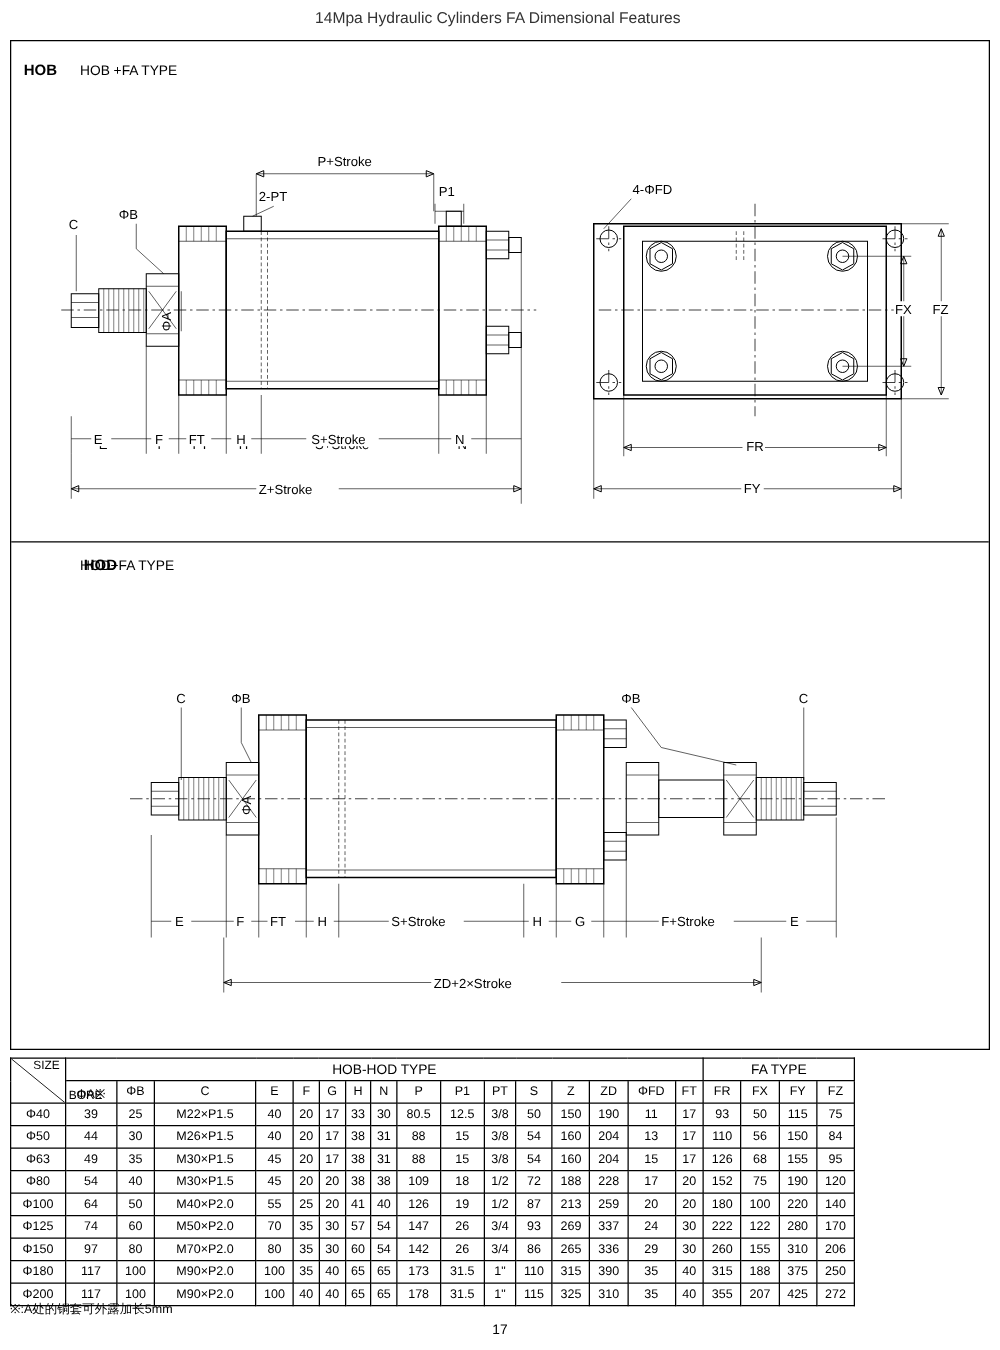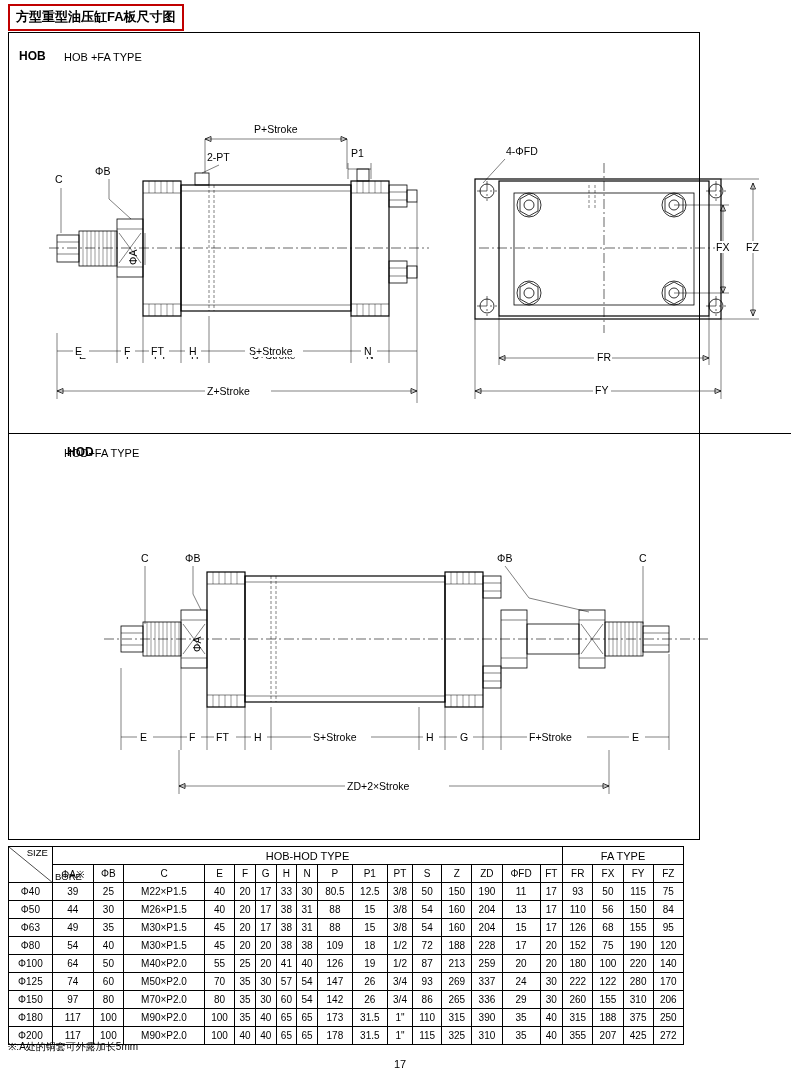--- a/index.html
+++ b/index.html
@@ -24,21 +24,21 @@
     color:#000;
     background:#fff;
   }
   .header-title{
     position:absolute;left:252px;top:7px;
     font-size:12.5px;color:#333;
   }
 
   
   .frame{
-    position:absolute;left:8px;top:32px;width:692px;height:808px;
+    position:absolute;left:8px;top:32px;width:784px;height:808px;
     border:1px solid #000;
     box-sizing:border-box;
   }
   .divider{
     position:absolute;left:0;top:400px;width:782px;height:0;
     border-top:1px solid #000;
   }
   .sect-label{position:absolute;font-weight:bold;font-size:12px;}
   .sect-sub{position:absolute;font-size:11px;}
 
@@ -72,21 +72,21 @@
   .sizecell .bo{position:absolute;left:3px;bottom:0px;font-size:9.5px;margin-left:43px;}
   .note{position:absolute;left:8px;top:1039px;font-size:10px;}
   .pageno{position:absolute;left:0;top:1058px;width:800px;text-align:center;font-size:11px;}
 </style>
 </head>
 <body>
 
 <div class="page">
 
   <div class="header">
-    <div class="header-badge">方型重型油压缸FA板尺寸图</div>
+    <div class="header-title">14Mpa Hydraulic Cylinders FA Dimensional Features</div>
   </div>
 
   <div class="frame">
     <div class="divider"></div>
 
     <div class="sect-label" style="left:10px;top:16px;">HOB</div>
     <div class="sect-sub" style="left:55px;top:18px;text-align:right;">HOB +FA TYPE</div>
 
     <div class="sect-label" style="left:14px;top:412px;padding-left:44px;">HOD</div>
     <div class="sect-sub" style="left:55px;top:414px;">HOD+FA TYPE</div>

